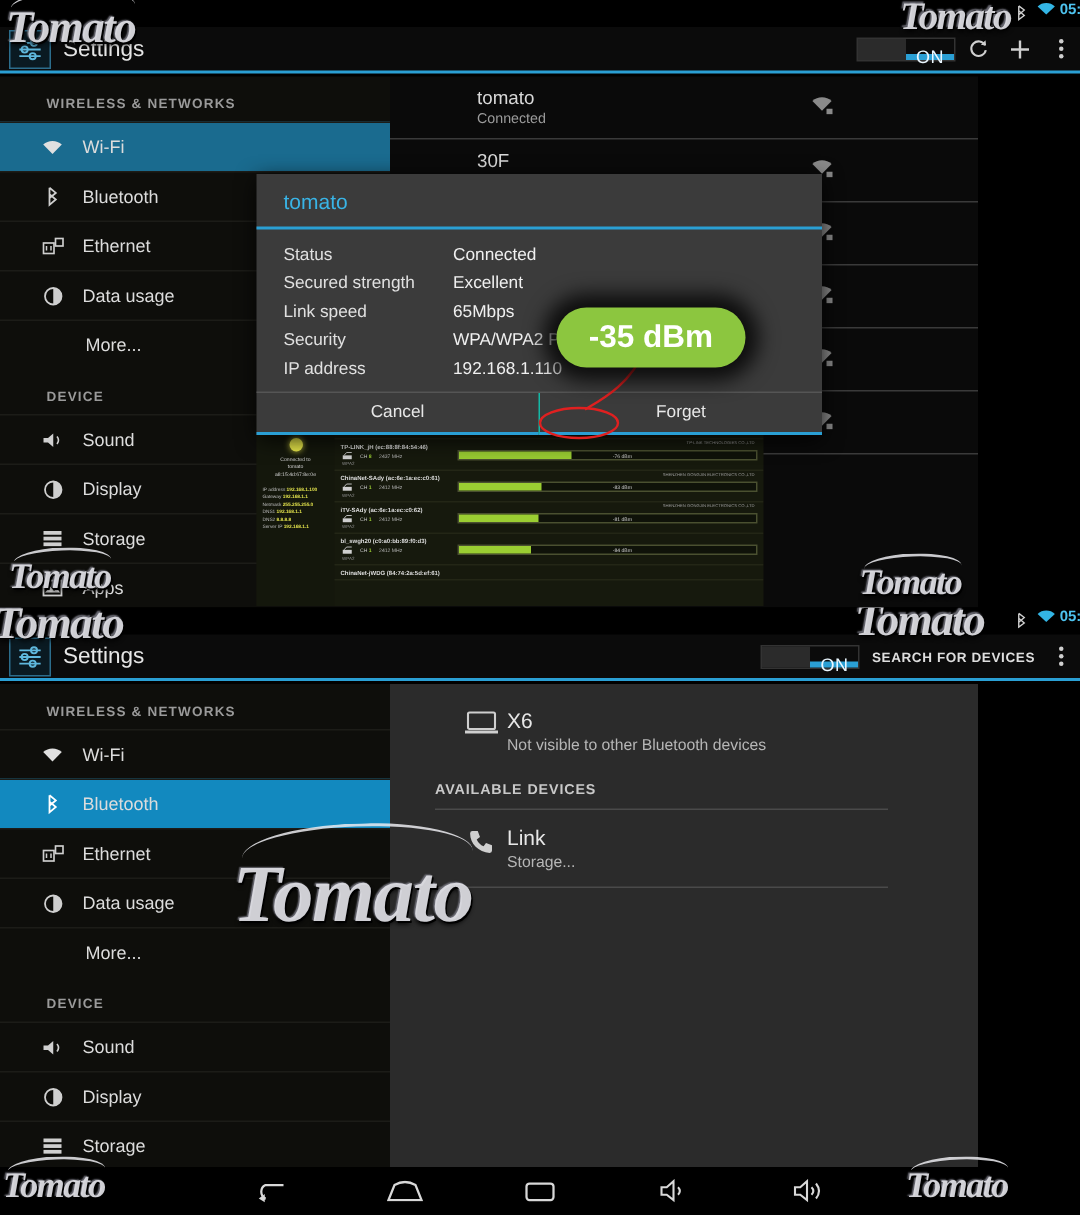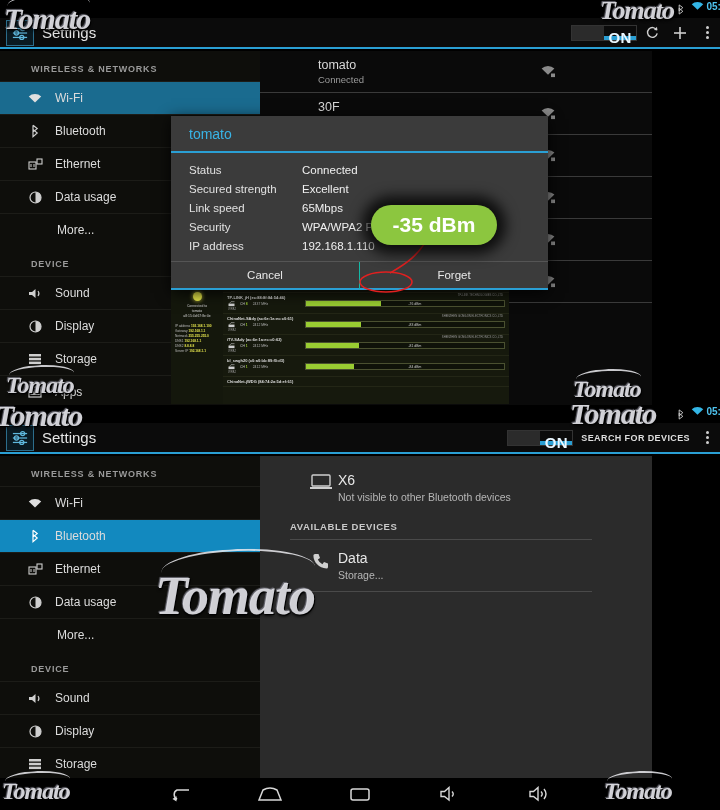--- a/index.html
+++ b/index.html
@@ -68,21 +68,21 @@
     color: #e6e6e6; font-size: 15px; margin-left: 8px;
   }
   .ab-spacer { flex: 1; }
   .ab-toggle {
     width: 66px; height: 16px; display: flex; border: 1px solid #333;
     margin-right: 8px;
   }
   .ab-toggle .off { flex: 1; background: #2b2b2b; }
   .ab-toggle .on {
     flex: 1; background: #2a9fd4; color: #eaf7ff;
-    font-size: 15px; font-weight: bold; display: flex;
+    font-size: 12px; font-weight: normal; display: flex;
     align-items: center; justify-content: center; letter-spacing: .3px; margin-top: 10px;
   }
   .ab-action {
     color: #dedede; font-size: 9px; font-weight: bold; letter-spacing: .4px;
     margin-right: 10px;
   }
   .ab-btn { margin-right: 12px; display: flex; align-items: center; }
   .ab-overflow {
     width: 14px; margin-right: 6px;
     display: flex; flex-direction: column; align-items: center; gap: 2px;
@@ -755,21 +755,21 @@
 
         <div class="bt-sec">AVAILABLE DEVICES</div>
 
         <div class="bt-row">
           <span class="bt-ic">
             <svg width="18" height="18" viewBox="0 0 18 18">
               <path d="M3 2 L6.5 2 L8 6 L5.8 7.6 A9 9 0 0 0 10.4 12.2 L12 10 L16 11.5 L16 15 A1.6 1.6 0 0 1 14.4 16.6 C7 16 1.4 10.4 1.4 3.6 A1.6 1.6 0 0 1 3 2 Z" fill="#cfcfcf"></path>
             </svg>
           </span>
           <div>
-            <div class="bt-name">Data</div>
+            <div class="bt-name">Link</div>
             <div class="bt-sub">Storage...</div>
           </div>
         </div>
       </div>
     </div>
 
     <div class="wm" style="left:-4px; top:-6px; font-size:30px;">
       <span class="swash"></span>
       <span>Tomato</span>
     </div>

